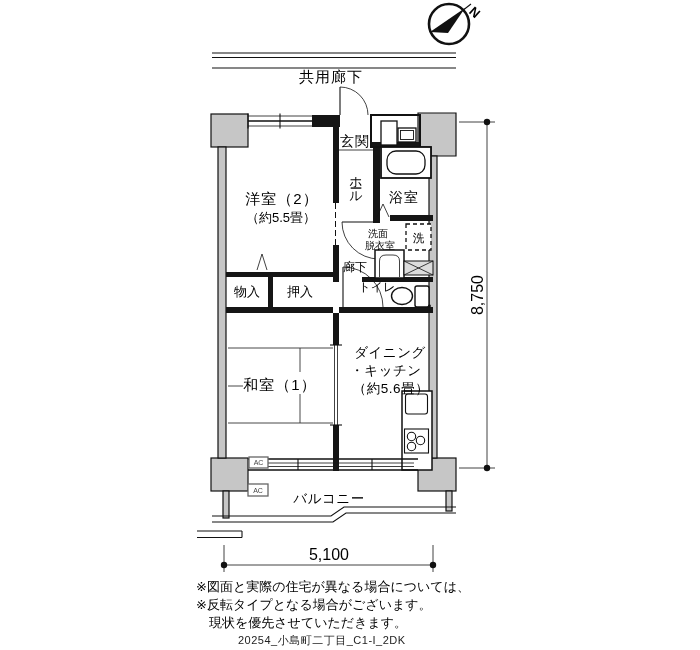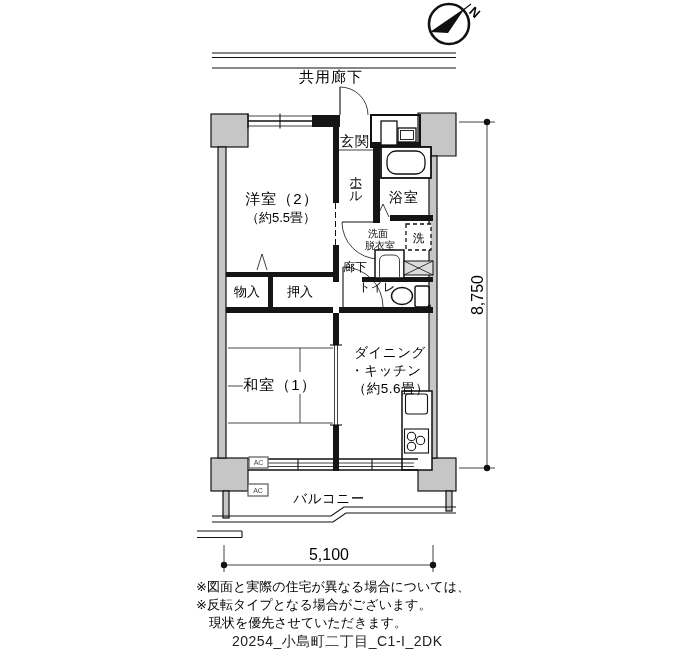--- a/index.html
+++ b/index.html
@@ -18,21 +18,21 @@
   .tn{font-size:13px;font-weight:bold;}
   .vert{writing-mode:vertical-rl;}
   .gx{fill:#c6c6c6;stroke:#111;stroke-width:1.2;}
   .blk{fill:#151515;stroke:none;}
   .ln{stroke:#111;fill:none;stroke-width:1.1;}
   .ln08{stroke:#111;fill:none;stroke-width:0.8;}
   .ln15{stroke:#111;fill:none;stroke-width:1.5;}
   .fx{fill:#fff;stroke:#111;}
   .notes{position:absolute;left:196px;top:578px;width:330px;font-size:13px;line-height:18px;color:#000;}
   .notes .indent{padding-left:13px;}
-  .footer{position:absolute;left:232px;top:633px;font-size:14px;color:#222;letter-spacing:0.5px;}
+  .footer{position:absolute;left:238px;top:633px;font-size:11px;color:#222;letter-spacing:0.5px;}
 </style>
 </head>
 <body>
 
 <div class="canvas">
 <svg width="700" height="650" viewBox="0 0 700 650">
 
   <g>
     <circle cx="449" cy="24" r="20" fill="#fff" stroke="#111" stroke-width="2.6"></circle>
     <polygon points="430,32 465,8 448,33" fill="#111"></polygon>

